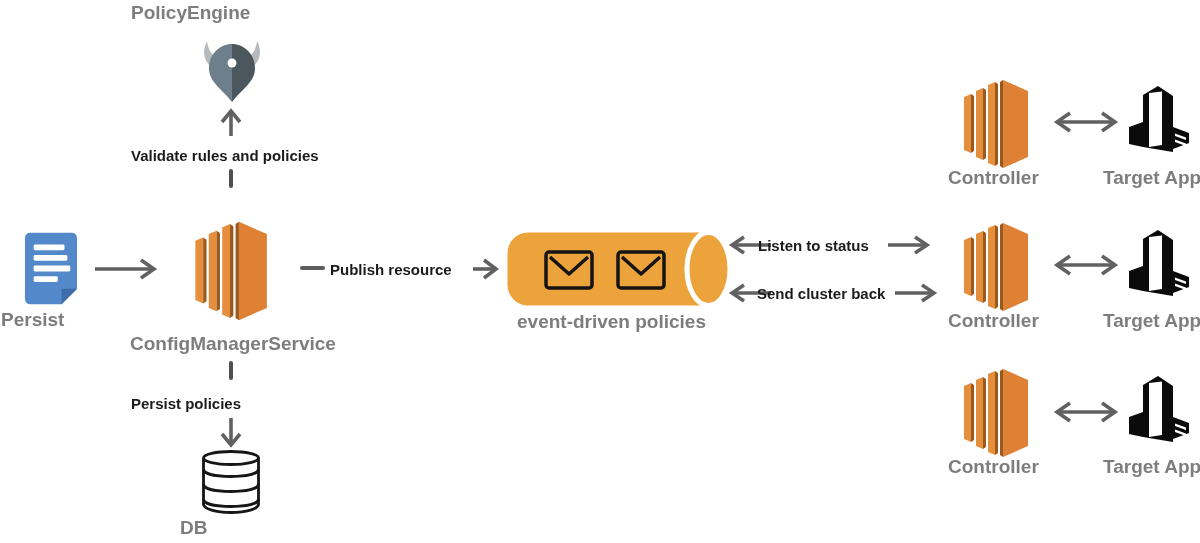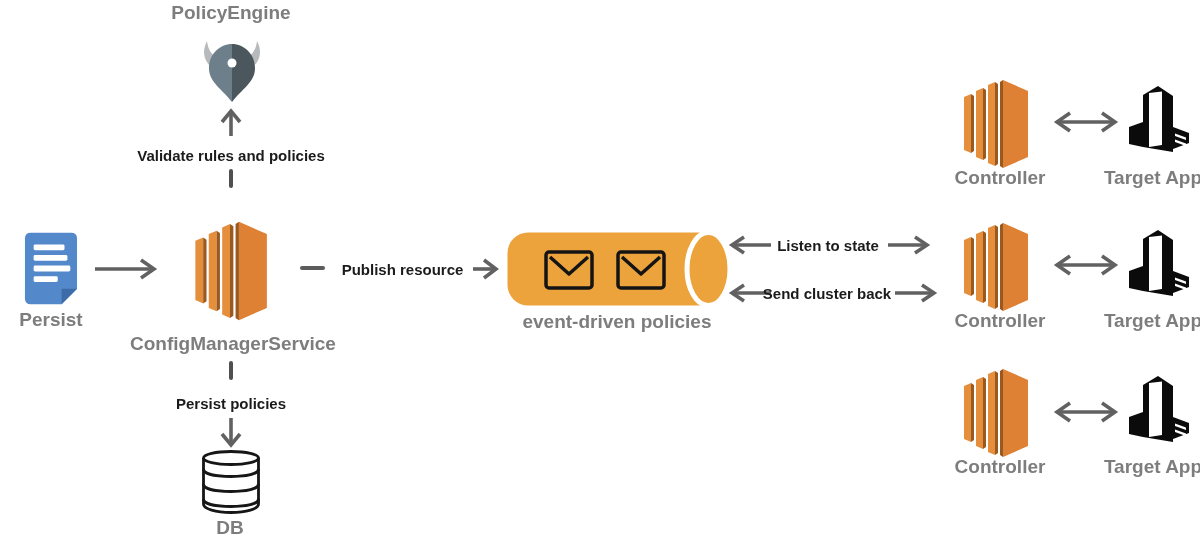--- a/index.html
+++ b/index.html
@@ -1,19 +1,19 @@
 <!DOCTYPE html>
 <html><head>
 <meta charset="utf-8">
 <style>
   html,body{margin:0;padding:0;background:#fff;}
   .canvas{position:relative;width:1200px;height:543px;background:#ffffff;
           font-family:"Liberation Sans",sans-serif;overflow:hidden;}
   .abs{position:absolute;display:block;}
-  .lbl{position:absolute;font-weight:700;text-align:center;white-space:nowrap;line-height:1.15;}
+  .lbl{position:absolute;font-weight:700;text-align:left;white-space:nowrap;line-height:1.15;}
   .gray{color:#7D7D7D;font-size:19px;}
   .black{color:#1b1b1b;font-size:15px;}
   .dashv{position:absolute;width:4px;height:19px;background:#4f4f4f;border-radius:2px;}
   .dashh{position:absolute;width:25px;height:4px;background:#5c5c5c;border-radius:2px;}
   .arr path{stroke:#616161;stroke-width:3.6;fill:none;}
 </style>
 </head>
 <body>
 
 <svg width="0" height="0" style="position:absolute">
@@ -120,21 +120,21 @@
     </g>
     <ellipse cx="202.5" cy="38" rx="21.5" ry="36.5" fill="#EDA33C" stroke="#ffffff" stroke-width="5"></ellipse>
   </svg>
 
   <div class="lbl gray" style="left:517px;top:311px;width:200px">event-driven policies</div>
 
   <svg class="abs arr" style="left:727px;top:235px" width="46" height="20" viewBox="0 0 46 20">
     <path d="M44,10 H7"></path>
       <path d="M17,2 L5,10 L17,18"></path>
   </svg>
-  <div class="lbl black" style="left:758px;top:237px;width:140px">Listen to state</div>
+  <div class="lbl black" style="left:758px;top:237px;width:140px">Listen to status</div>
   <svg class="abs arr" style="left:886px;top:235px" width="46" height="20" viewBox="0 0 46 20">
     <path d="M2,10 H39"></path>
       <path d="M29,2 L41,10 L29,18"></path>
   </svg>
 
   <svg class="abs arr" style="left:727px;top:283px" width="46" height="20" viewBox="0 0 46 20">
     <path d="M44,10 H7"></path>
       <path d="M17,2 L5,10 L17,18"></path>
   </svg>
   <div class="lbl black" style="left:757px;top:285px;width:140px">Send cluster back</div>

